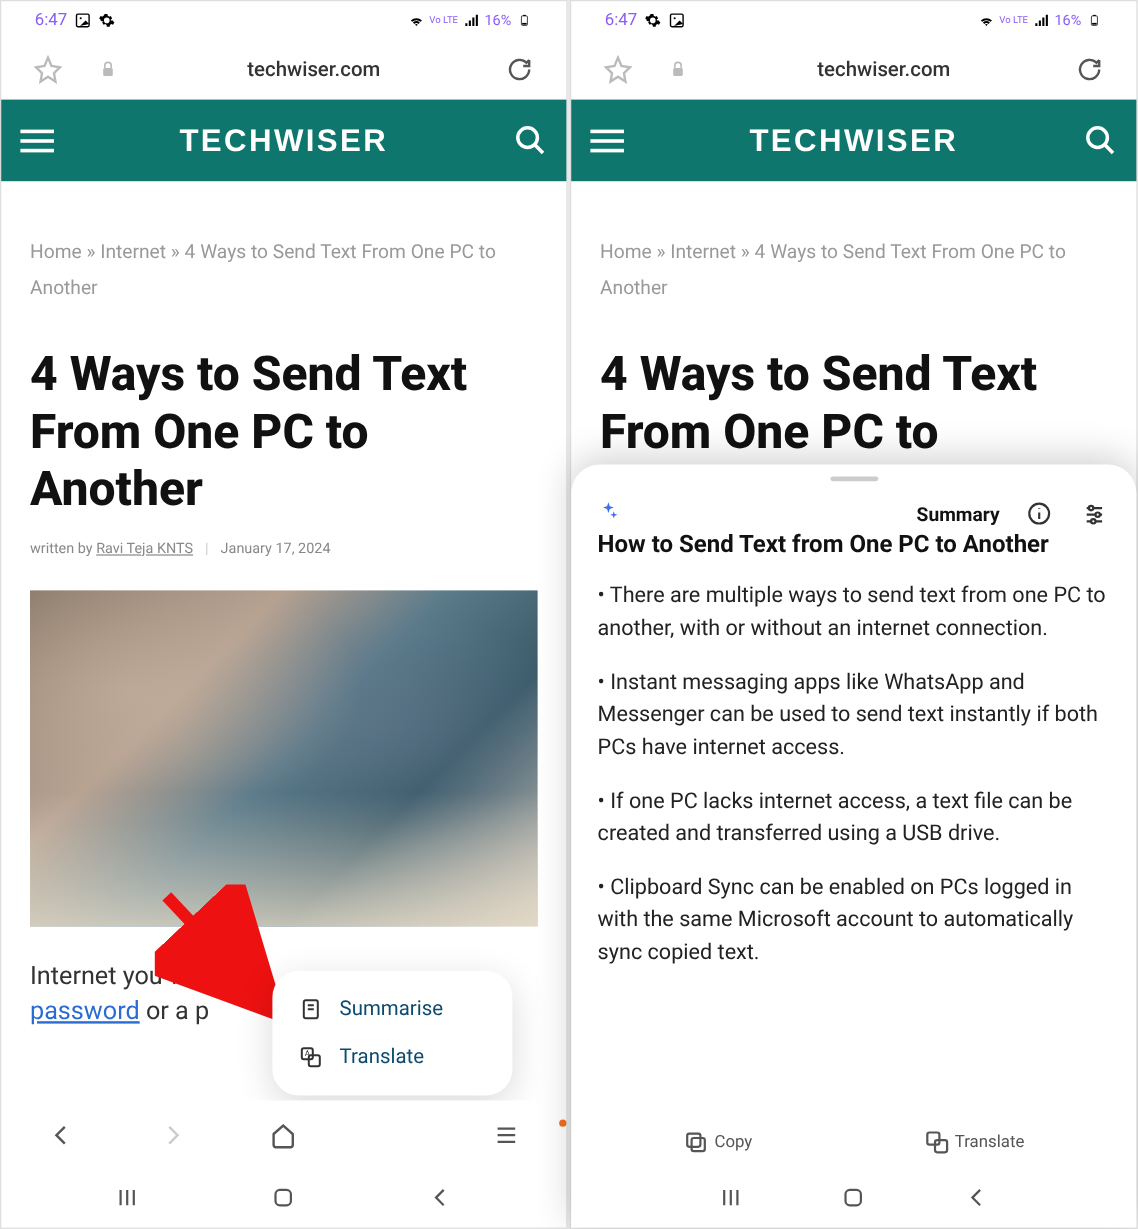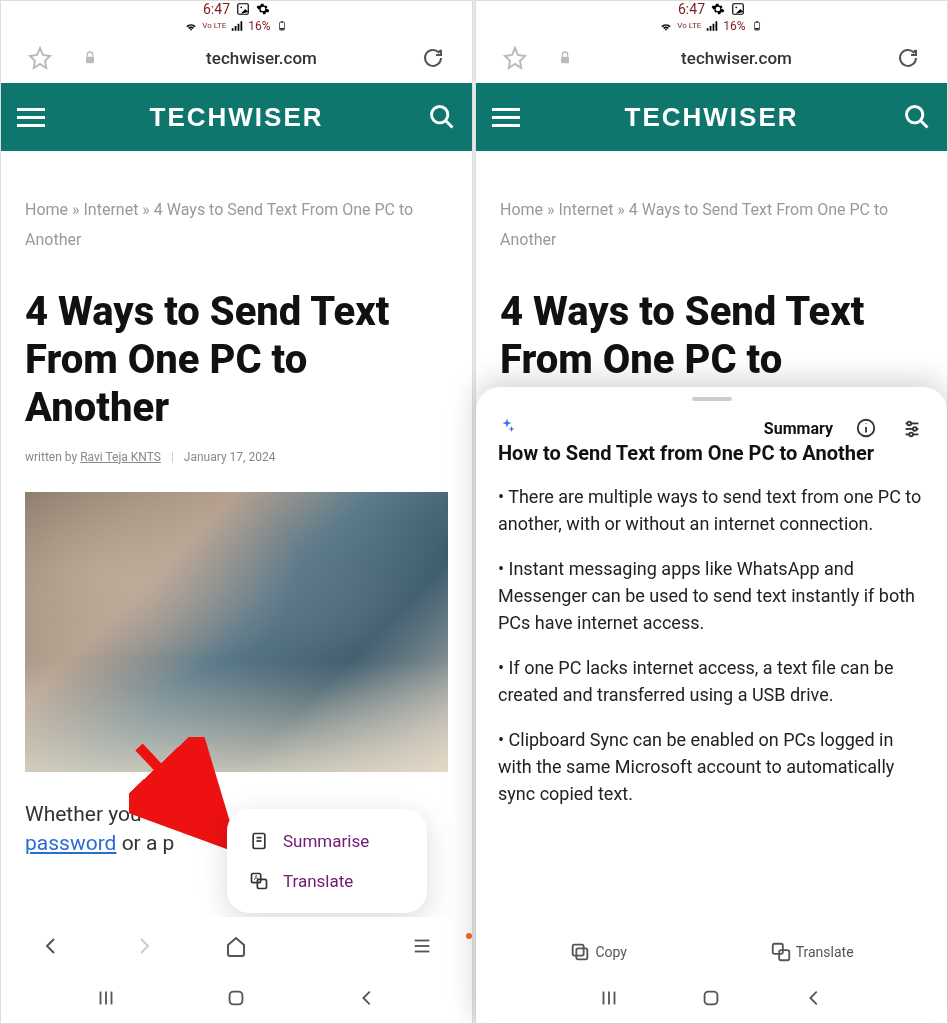--- a/index.html
+++ b/index.html
@@ -18,24 +18,23 @@
   display: flex;
   flex-direction: column;
   position: relative;
   border: 1px solid #ddd;
 }
 .status-bar {
   height: 32px;
   display: flex;
   justify-content: space-between;
   align-items: center;
-  padding: 0 14px;
+  padding: 0 28px;
   font-size: 14px;
-  color: #7f1d1d;
-  flex-direction: column;
+  color: #8b5cf6;
 }
 .status-left { display: flex; align-items: center; gap: 6px; }
 .status-right { display: flex; align-items: center; gap: 4px; font-size: 12px; }
 .status-icon { width: 14px; height: 14px; display: inline-flex; align-items: center; justify-content: center; }
 .browser-bar {
   height: 50px;
   display: flex;
   align-items: center;
   padding: 0 26px;
   gap: 24px;
@@ -99,21 +98,21 @@
   left: 226px;
   bottom: 4px;
   width: 200px;
 }
 .popup-item {
   display: flex;
   align-items: center;
   gap: 14px;
   padding: 10px 0;
   font-size: 17px;
-  color: #701a75;
+  color: #0c4a6e;
 }
 .arrow-annotation {
   position: absolute;
   left: 128px;
   bottom: 60px;
   width: 120px;
   height: 120px;
   pointer-events: none;
 }
 .browser-nav {
@@ -260,21 +259,21 @@
       <span>Home</span><span> » </span><span>Internet</span><span> » </span><span>4 Ways to Send Text From One PC to Another</span>
     </div>
     <h1 class="title">4 Ways to Send Text From One PC to Another</h1>
     <div class="meta">
       <span><span>written by </span><span class="author">Ravi Teja KNTS</span></span>
       <span style="color:#ccc">|</span>
       <span>January 17, 2024</span>
     </div>
     <div class="hero"></div>
     <div class="bodytext">
-      <span>Whether you wa</span><br>
+      <span>Internet you wa</span><br>
       <span class="link">password</span><span> or a p</span>
     </div>
 
     <svg class="arrow-annotation" viewBox="0 0 120 120">
       <defs>
           <marker id="ah" markerWidth="12" markerHeight="12" refX="9" refY="6" orient="auto">
             <path d="M0 0L12 6L0 12z" fill="#e11"></path>
           </marker>
         </defs>
       <line x1="10" y1="10" x2="90" y2="95" stroke="#e11" stroke-width="10" marker-end="url(#ah)"></line>

